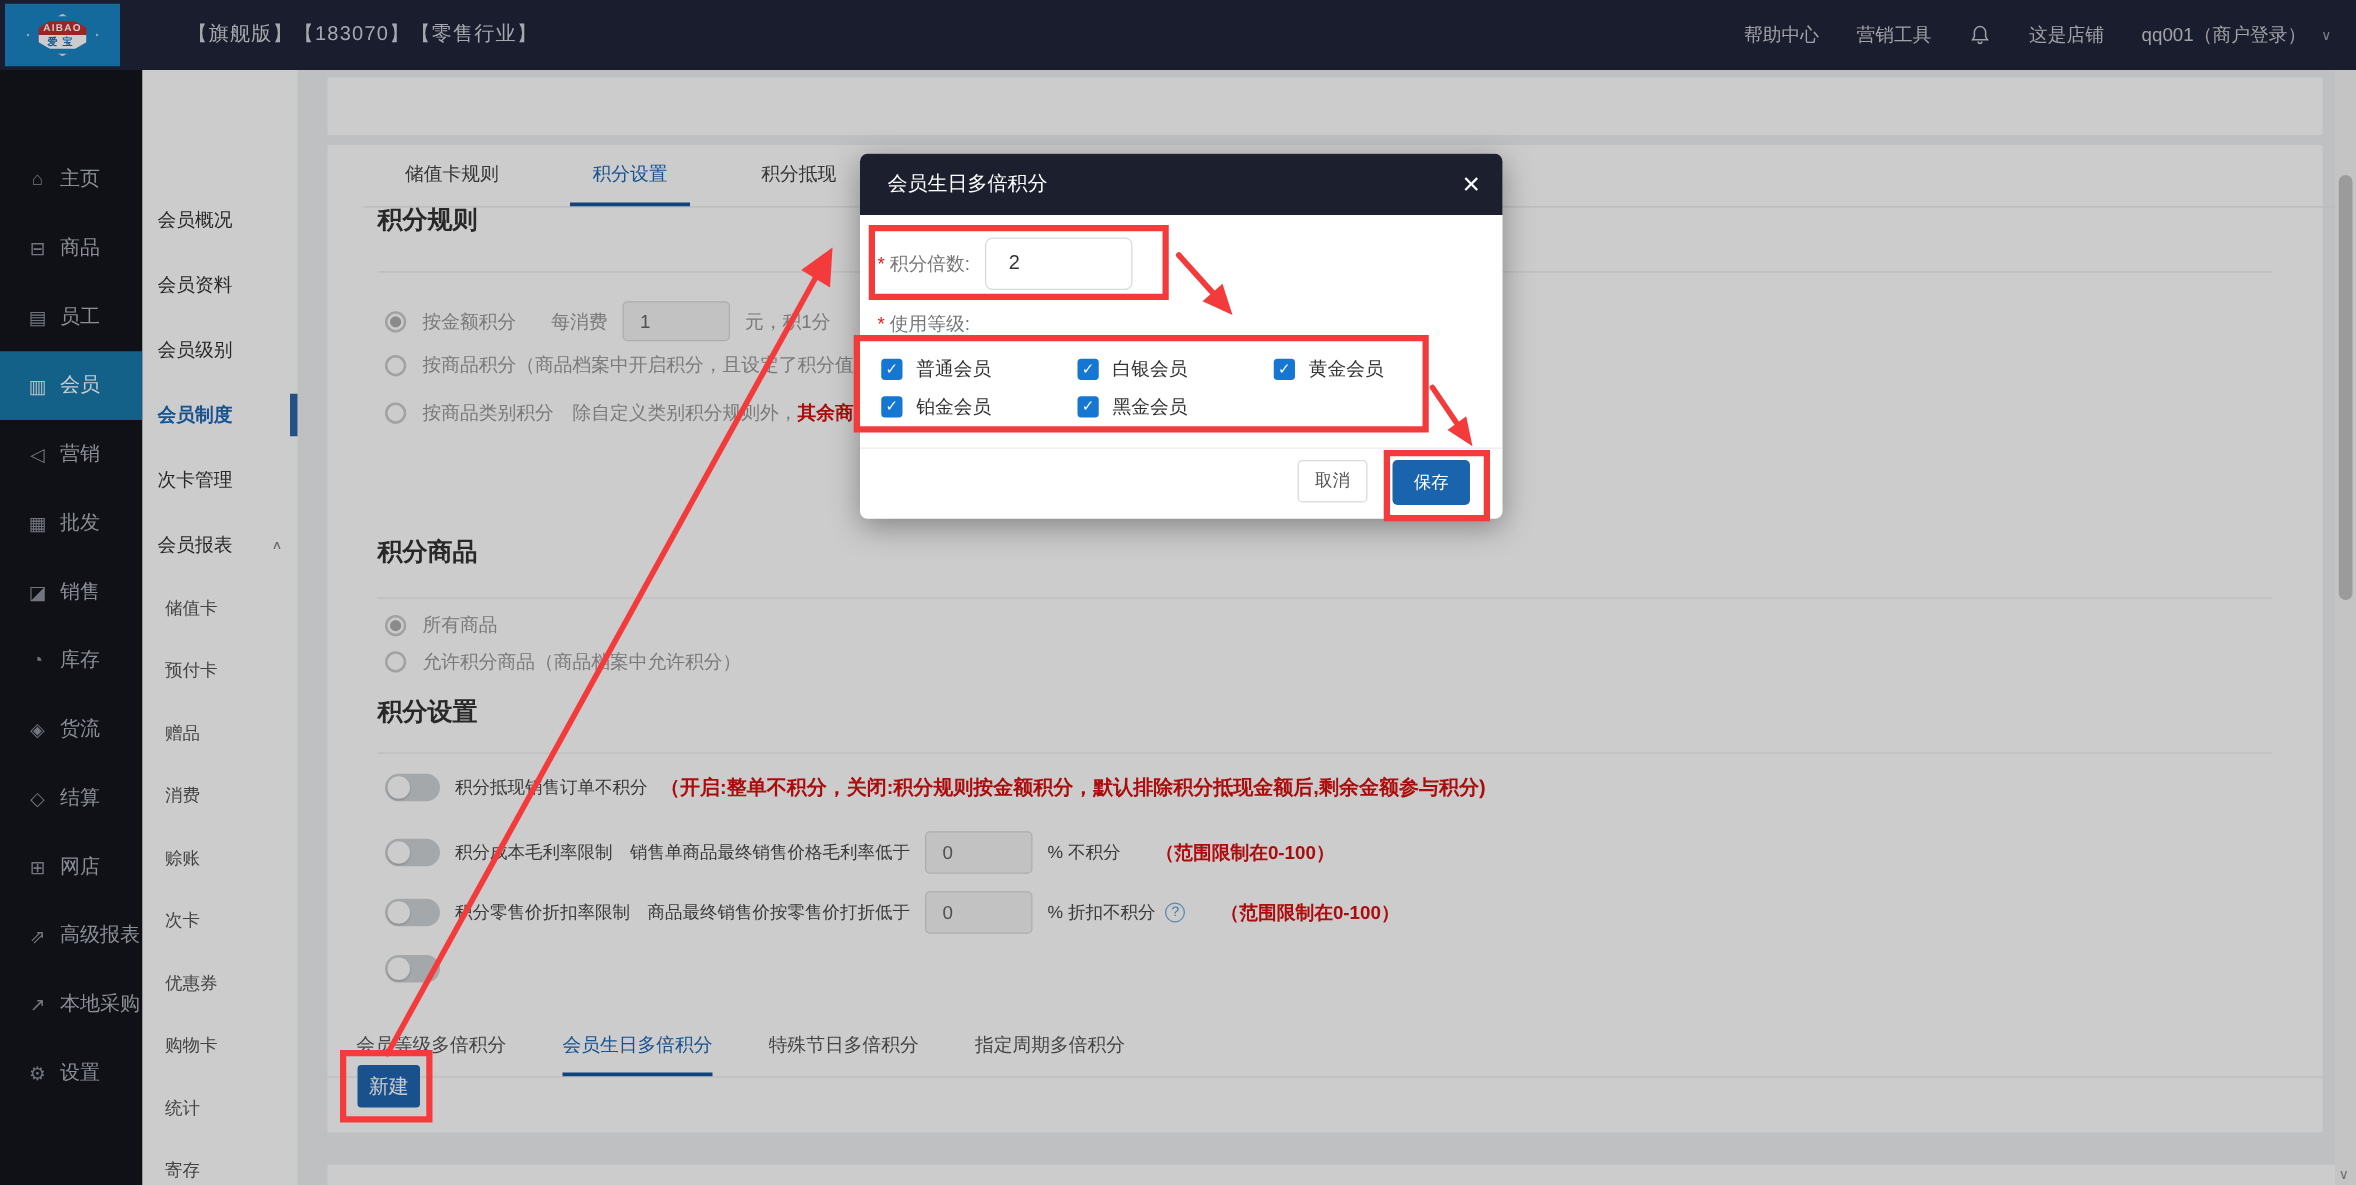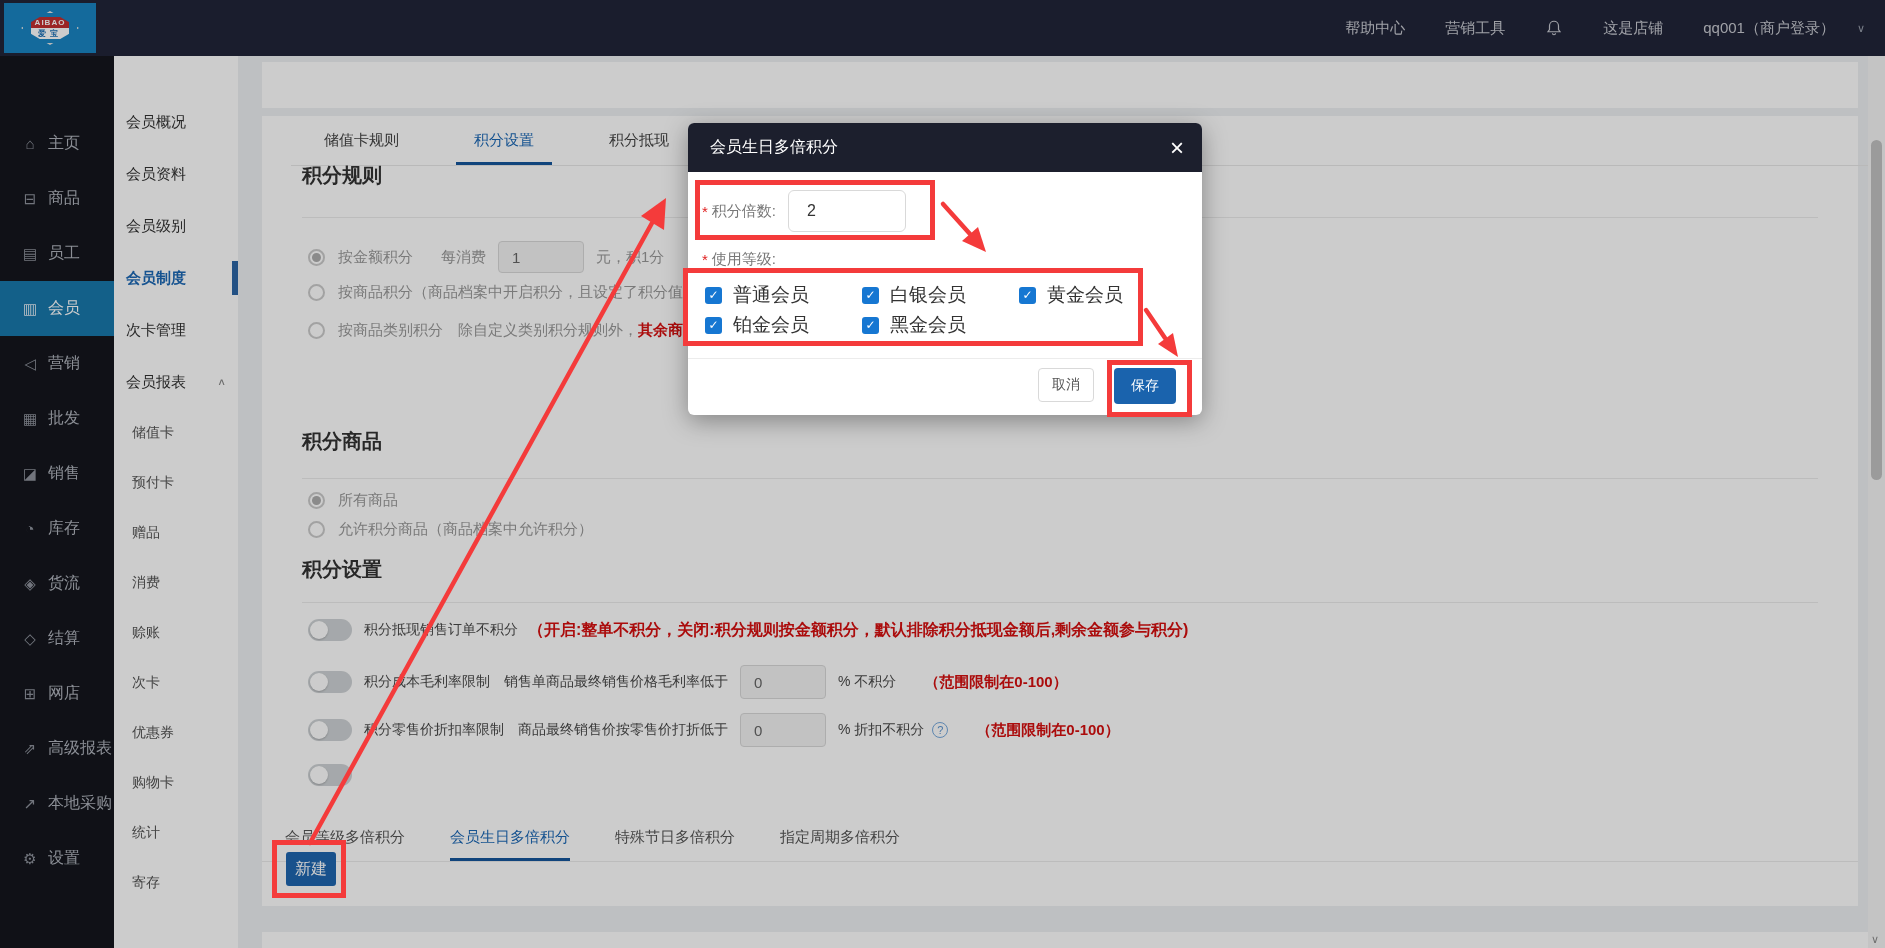--- a/index.html
+++ b/index.html
@@ -6,34 +6,34 @@
   body { font-family:"Liberation Sans","DejaVu Sans",sans-serif; background:#eef0f3; }
   #stage { position:relative; width:1885px; height:948px; overflow:hidden; background:#eef0f3; }
 
   
   .navbar { position:absolute; left:0; top:0; width:1885px; height:56px; background:#212539; display:flex; align-items:center; z-index:1; }
   .logo { position:absolute; left:4px; top:3px; width:92px; height:50px; background:#1a85c4; display:flex; align-items:center; justify-content:center; }
   .logo-diamond { width:58px; height:34px; background:#1a85c4; border:2px solid #e8e8e8; transform:rotate(0deg); display:flex; flex-direction:column; align-items:stretch; justify-content:center; clip-path:polygon(50% 0,100% 50%,50% 100%,0 50%); padding:2px 8px; }
   .logo-red { background:#c22f2f; color:#fff; font-size:8px; font-weight:bold; text-align:center; letter-spacing:1px; line-height:11px; }
   .logo-cn { background:#fff; color:#1a6fb5; font-size:8px; font-weight:bold; text-align:center; line-height:11px; letter-spacing:4px; }
   .nav-title { position:absolute; left:150px; top:0; line-height:56px; color:#cfd2da; font-size:16px; letter-spacing:1px; }
-  .nav-right { position:absolute; right:20px; top:0; height:56px; display:flex; align-items:center; gap:40px; color:#c8cad1; font-size:15px; }
+  .nav-right { position:absolute; right:20px; top:0; height:56px; display:flex; align-items:center; gap:30px; color:#c8cad1; font-size:15px; }
   .nav-link { cursor:pointer; }
   .nav-bell { display:flex; align-items:center; }
   .nav-caret { font-size:11px; color:#9aa0ad; margin-left:-18px; }
 
   
   .sidebar { position:absolute; left:0; top:56px; width:114px; height:892px; background:#14161d; padding-top:60px; z-index:1; }
   .side-item { height:55px; display:flex; align-items:center; padding-left:20px; color:#aeb2bb; font-size:16px; cursor:pointer; }
   .side-item .glyph { width:20px; font-size:15px; margin-right:8px; color:#8f939d; text-align:center; }
   .side-item.sel { background:#1878ac; color:#fff; }
   .side-item.sel .glyph { color:#e4eef5; }
 
   
-  .submenu { position:absolute; left:114px; top:56px; width:124px; height:892px; background:#ffffff; padding-top:40px; z-index:1; }
+  .submenu { position:absolute; left:114px; top:56px; width:124px; height:892px; background:#ffffff; padding-top:94px; z-index:1; }
   .sub-item { height:52px; display:flex; align-items:center; padding-left:12px; color:#333; font-size:15px; cursor:pointer; position:relative; }
   .sub-item.sel { color:#1c68b5; font-weight:bold; }
   .sub-item.sel .selbar { position:absolute; right:0; top:9px; width:6px; height:34px; background:#2c66a5; }
   .sub-item .caret { position:absolute; right:12px; font-size:12px; color:#888; transform:scaleY(.8); }
   .sub-child { height:50px; display:flex; align-items:center; padding-left:18px; color:#555; font-size:14px; cursor:pointer; }
 
   
   .crumb-bar { position:absolute; left:262px; top:62px; width:1596px; height:46px; background:#fff; z-index:1; }
   .crumb-tab { position:absolute; left:303px; top:62px; height:46px; line-height:44px; color:#1c68b5; font-size:15px; border-bottom:4px solid #1c68b5; cursor:pointer; }
 
@@ -74,41 +74,42 @@
   .modal-close { color:#fff; font-size:24px; line-height:20px; cursor:pointer; }
   .m-row1 { position:absolute; left:14px; top:67px; display:flex; align-items:center; }
   .req-star { color:#e02020; font-size:15px; margin-right:4px; }
   .m-label { color:#777; font-size:15px; }
   .m-input { width:118px; height:42px; border:1px solid #d9d9d9; border-radius:6px; font-size:16px; color:#333; padding-left:18px; margin-left:12px; font-family:inherit; }
   .m-row2 { position:absolute; left:14px; top:127px; display:flex; align-items:center; }
   .cb-grid { position:absolute; left:17px; top:157px; width:480px; }
   .cb-row { display:flex; height:30px; align-items:center; }
   .cb-cell { width:157px; display:flex; align-items:center; }
   .cb { width:17px; height:17px; background:#1677d2; border-radius:3px; color:#fff; font-size:12px; line-height:17px; text-align:center; flex:0 0 auto; cursor:pointer; }
-  .cb-label { font-size:19px; color:#333; margin-left:11px; }
+  .cb-label { font-size:15px; color:#333; margin-left:11px; }
   .modal-footer-line { position:absolute; left:0; top:235px; width:100%; height:1px; background:#ececec; }
   .btn-cancel { position:absolute; left:350px; top:245px; width:56px; height:34px; background:#fff; border:1px solid #d9d9d9; border-radius:4px; color:#555; font-size:14px; cursor:pointer; font-family:inherit; }
   .btn-save { position:absolute; left:426px; top:245px; width:62px; height:36px; background:#1a63ad; border:none; border-radius:4px; color:#fff; font-size:14px; cursor:pointer; font-family:inherit; }
 
   
   .anno-box { position:absolute; border:5px solid #f43b3b; z-index:61; pointer-events:none; }
   #anno-svg { position:absolute; inset:0; z-index:60; pointer-events:none; }
 </style>
 </head>
 <body>
 
 <div id="stage">
 
   <div class="navbar">
     <div class="logo">
       <div class="logo-diamond">
         <div class="logo-red">AIBAO</div>
         <div class="logo-cn">爱宝</div>
       </div>
     </div>
+    <div class="nav-title">【旗舰版】【183070】【零售行业】</div>
     <div class="nav-right">
       <span class="nav-link">帮助中心</span>
       <span class="nav-link">营销工具</span>
       <span class="nav-bell">
         <svg width="18" height="20" viewBox="0 0 24 24">
             <path d="M12 3a6 6 0 0 0-6 6v5l-2 3h16l-2-3V9a6 6 0 0 0-6-6z" fill="none" stroke="#c8cad1" stroke-width="1.6"></path>
             <path d="M10 19a2 2 0 0 0 4 0" fill="none" stroke="#c8cad1" stroke-width="1.6"></path>
           </svg>
       </span>
       <span class="nav-link">这是店铺</span>

